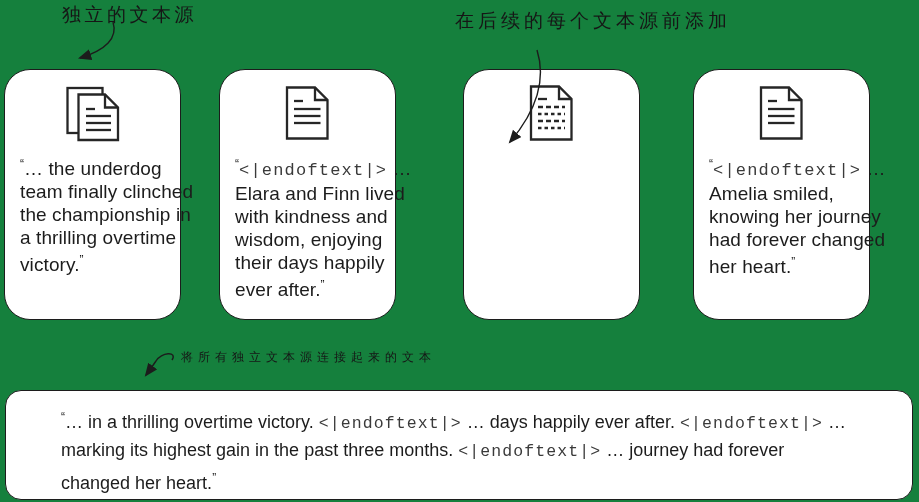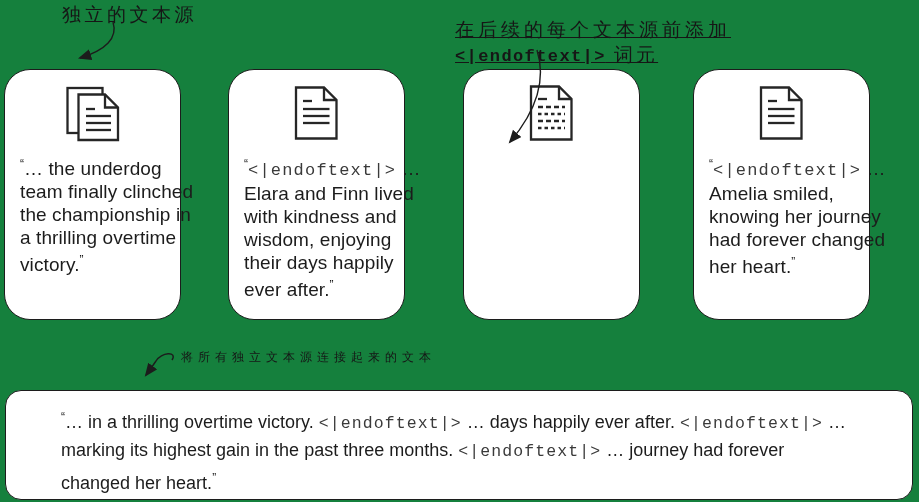--- a/index.html
+++ b/index.html
@@ -8,21 +8,21 @@
     background:#15803d; color:#1c1c1c;
     font-family:"Liberation Sans","DejaVu Sans",sans-serif;
   }
   
   .src-box {
     position:absolute; top:69px; width:177px; height:251px;
     border:1.8px solid #1c1c1c; border-radius:26px;
     box-sizing:border-box; background:#ffffff;
   }
   #src-box-1 { left:4px; }
-  #src-box-2 { left:228px; }
+  #src-box-2 { left:219px; }
   #src-box-3 { left:463px; }
   #src-box-4 { left:693px; }
   .icon-wrap { margin:14px auto 0 auto; width:58px; height:58px;
                display:flex; align-items:center; justify-content:center; }
   .icon-wrap svg { display:block; }
   .box-text {
     margin:11px 0 0 15px; width:183px;
     font-size:19px; line-height:23px; letter-spacing:0.1px;
   }
   
@@ -43,41 +43,40 @@
     box-sizing:border-box; background:#ffffff;
   }
   .concat-text {
     margin:13px 0 0 55px; width:795px;
     font-size:18px; line-height:26px;
   }
   .concat-text .seg-mono { font-size:16.5px; letter-spacing:1.1px; }
   
   .cjk-label { position:absolute; white-space:nowrap; color:#161616; }
   #label-independent { left:62px; top:2px; font-size:19px; letter-spacing:3.5px; }
-  #label-add-token   { left:455px; top:17px; font-size:19px; letter-spacing:4px; line-height:25px;text-decoration:underline; }
+  #label-add-token   { left:455px; top:8px; font-size:19px; letter-spacing:4px; line-height:25px; }
   #label-add-token .line2 { letter-spacing:3px; }
   #label-concat      { left:181px; top:349px; font-size:12px; letter-spacing:5px; }
   
   .overlay { position:absolute; left:0; top:0; pointer-events:none; z-index:5; }
   .overlay path.arrow { stroke:#1c1c1c; stroke-width:1.4; fill:none; }
   
   .doc-stroke { stroke:#262626; stroke-width:2.3; fill:none;
                 stroke-linecap:butt; stroke-linejoin:miter; }
   .doc-fill   { fill:#ffffff; }
 </style>
 </head>
 <body>
 
 <div class="canvas">
 
   <div class="cjk-label" id="label-independent">独立的文本源</div>
 
   <div class="cjk-label" id="label-add-token">
     <div class="line1">在后续的每个文本源前添加</div>
-    <div class="line2"><span class="seg-monob">&lt;|endoftext|&gt;</span><span class="seg-plain"> 词元</span></div>
   </div>
 
   <div class="cjk-label" id="label-concat">将所有独立文本源连接起来的文本</div>
 
   <div class="src-box" id="src-box-1">
     <div class="icon-wrap">
       <svg width="56" height="58" viewBox="0 0 56 58">
         <rect class="doc-stroke" x="2.5" y="4" width="35" height="45"></rect>
         <path class="doc-stroke doc-fill" d="M13.5 10.5 H40 L53 23.5 V56 H13.5 Z"></path>
         <path class="doc-stroke" d="M40 10.5 V23.5 H53"></path>

